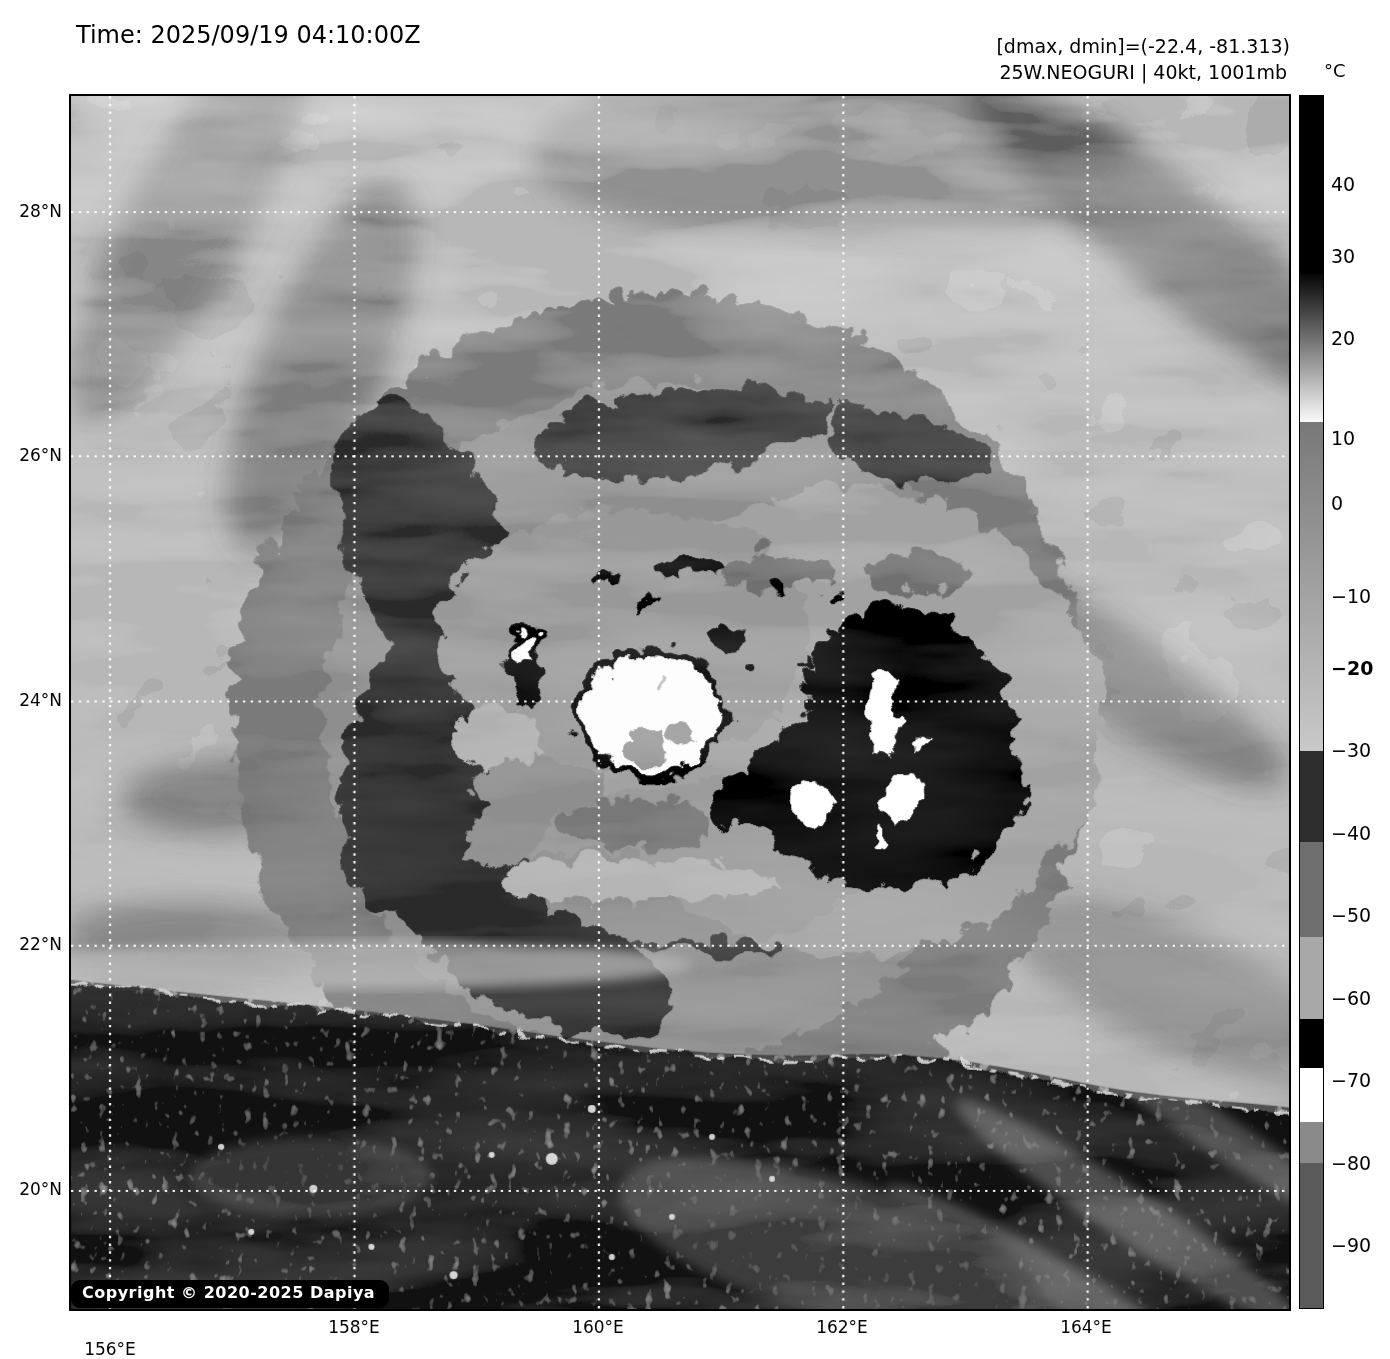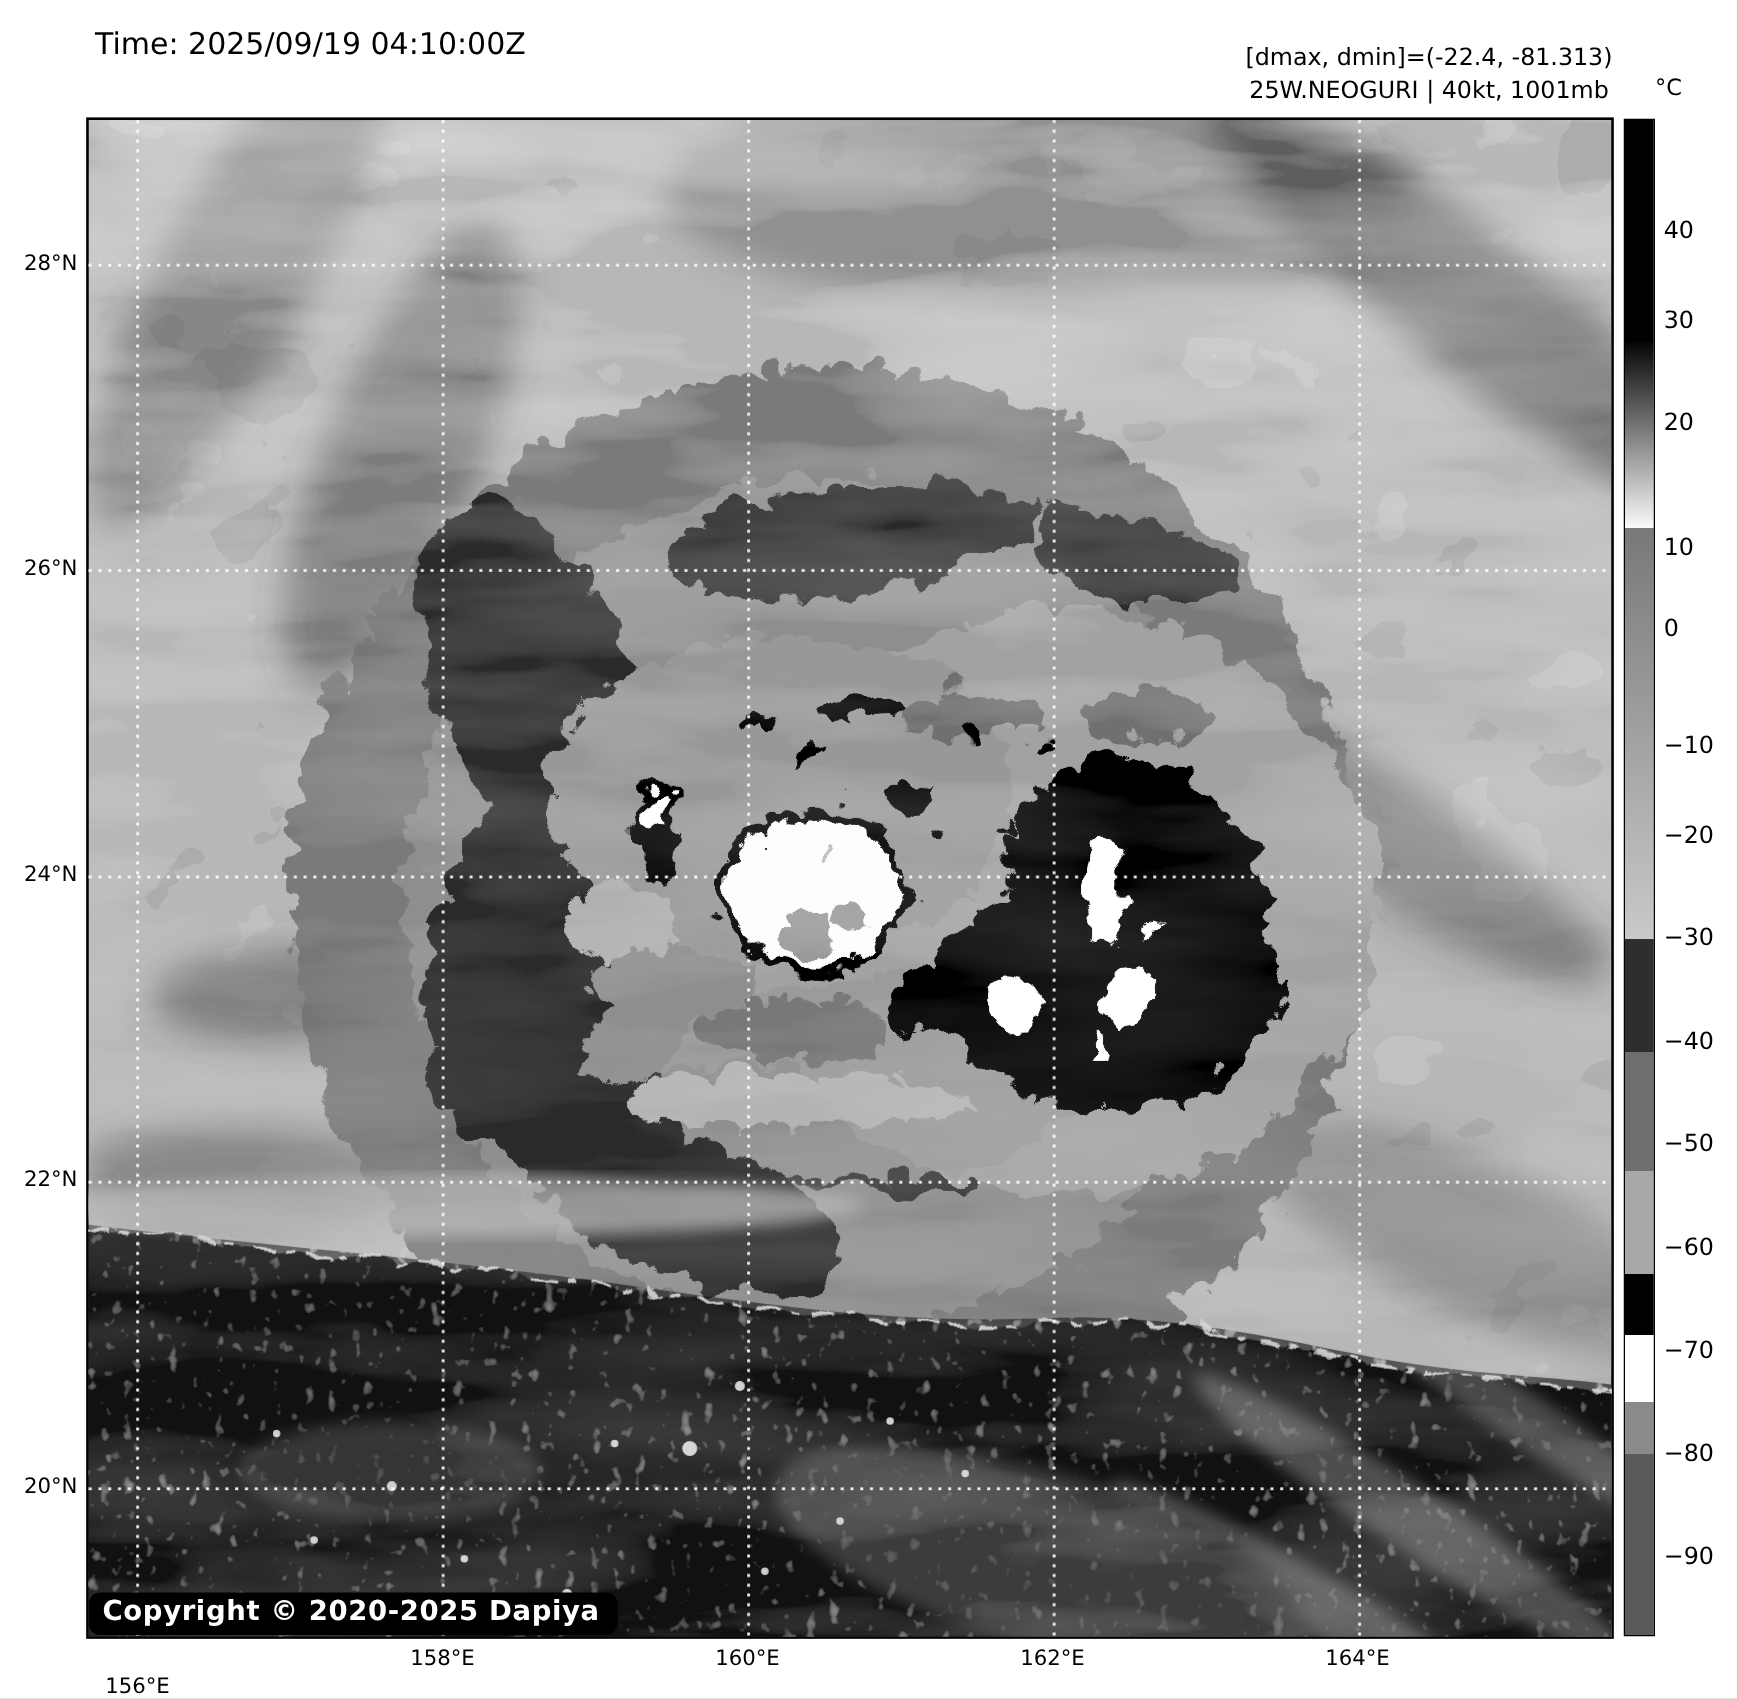--- a/index.html
+++ b/index.html
@@ -12,21 +12,21 @@
   .title-line{font-size:24px;white-space:pre;}
   .info-block{position:absolute;right:100px;top:34px;text-align:center;font-size:19px;line-height:1.35;}
   .unit-label{position:absolute;left:1324px;top:60px;font-size:18px;}
   .map{
     position:absolute;left:69px;top:94px;width:1222px;height:1217px;
     border:2px solid #000;box-sizing:border-box;background:#8a8a8a;overflow:hidden;
   }
   .map svg{position:absolute;left:0;top:0;width:100%;height:100%;display:block;}
   .copyright{
     position:absolute;left:0px;bottom:1px;background:#000;color:#fff;
-    font-weight:bold;font-size:22px;padding:3px 14px 6px 11px;border-radius:9px;
+    font-weight:bold;font-size:16px;padding:3px 14px 6px 11px;border-radius:9px;
     letter-spacing:.5px;white-space:nowrap;
   }
   .colorbar{
     position:absolute;left:1299px;top:95px;width:25px;height:1214px;
     border:1px solid #000;box-sizing:border-box;background:#888;
   }
   .cb-tick{position:absolute;left:1331px;font-size:19px;white-space:nowrap;}
   .lat-label{position:absolute;width:62px;left:0px;text-align:right;font-size:17px;white-space:nowrap;}
   .lon-label{position:absolute;width:90px;text-align:center;font-size:17px;white-space:nowrap;}
   .gl{stroke:#ffffff;stroke-width:2.2;stroke-dasharray:2.4 5.4;opacity:.95;fill:none;}
@@ -223,21 +223,21 @@
 </div>
 
 <div class="colorbar" style="background: linear-gradient(rgb(0, 0, 0) 0%, rgb(0, 0, 0) 14.67%, rgb(6, 6, 6) 14.67%, rgb(250, 250, 250) 26.9%, rgb(120, 120, 120) 26.9%, rgb(201, 201, 201) 54.08%, rgb(46, 46, 46) 54.08%, rgb(46, 46, 46) 61.55%, rgb(110, 110, 110) 61.55%, rgb(110, 110, 110) 69.36%, rgb(168, 168, 168) 69.36%, rgb(168, 168, 168) 76.15%, rgb(0, 0, 0) 76.15%, rgb(0, 0, 0) 80.23%, rgb(255, 255, 255) 80.23%, rgb(255, 255, 255) 84.65%, rgb(138, 138, 138) 84.65%, rgb(138, 138, 138) 88.04%, rgb(90, 90, 90) 88.04%, rgb(90, 90, 90) 100%);"></div>
 
 <div class="cb-tick" style="top: 162.174px; margin-top: 11px;">40</div>
 <div class="cb-tick" style="top: 244.647px;">30</div>
 <div class="cb-tick" style="top: 327.12px;">20</div>
 <div class="cb-tick" style="top: 427px;">10</div>
 <div class="cb-tick" style="top: 492.065px;">0</div>
 <div class="cb-tick" style="top: 585px;">−10</div>
-<div class="cb-tick" style="top: 657.011px;">−20</div>
+<div class="cb-tick" style="top: 657.011px; font-weight: bold;">−20</div>
 <div class="cb-tick" style="top: 739.484px;">−30</div>
 <div class="cb-tick" style="top: 821.957px;">−40</div>
 <div class="cb-tick" style="top: 904.429px;">−50</div>
 <div class="cb-tick" style="top: 986.902px;">−60</div>
 <div class="cb-tick" style="top: 1069.38px;">−70</div>
 <div class="cb-tick" style="top: 1151.85px;">−80</div>
 <div class="cb-tick" style="top: 1234.32px;">−90</div>
 <div class="lat-label" style="top: 201px;">28°N</div>
 <div class="lat-label" style="top: 445px;">26°N</div>
 <div class="lat-label" style="top: 690px;">24°N</div>

